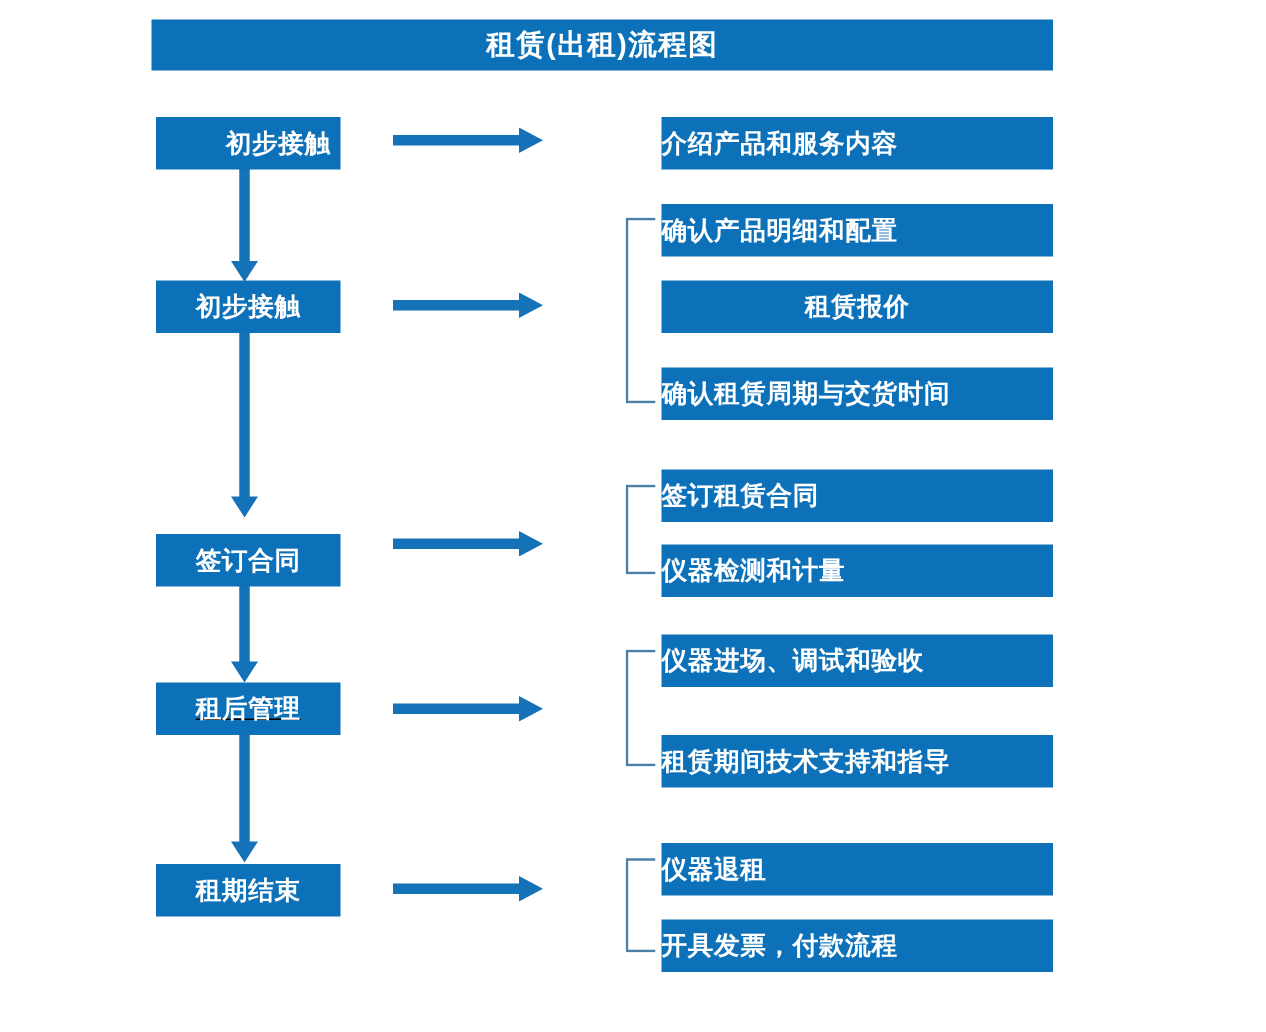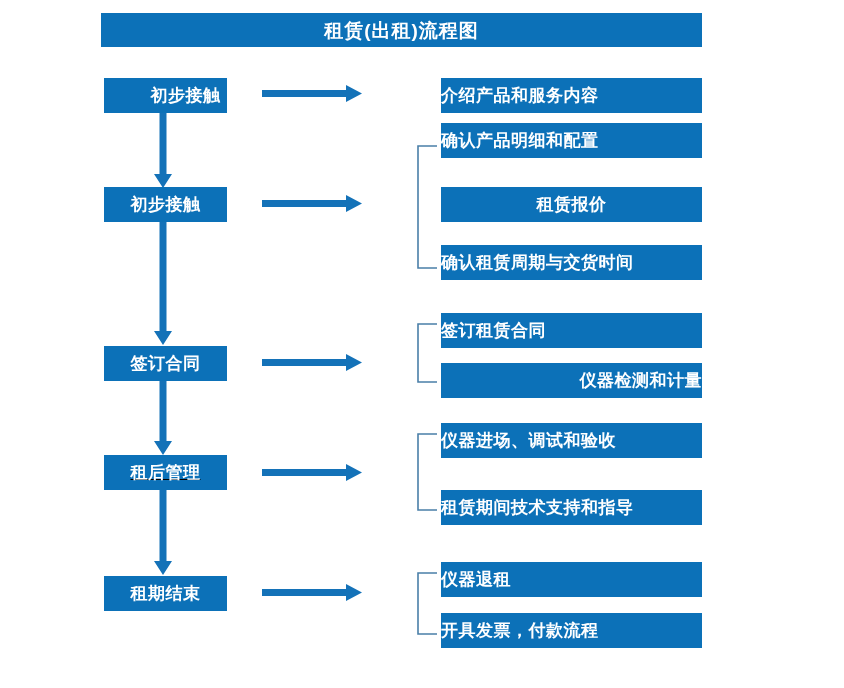--- a/index.html
+++ b/index.html
@@ -171,50 +171,50 @@
   </div>
 
   <div class="node stage" style="left:104px; top:78px;padding-left:40px;">
     <span class="node-text">初步接触</span>
   </div>
 
   <div class="node stage" style="left:104px; top:187px;">
     <span class="node-text">初步接触</span>
   </div>
 
-  <div class="node stage" style="left:104px; top:346px;">
+  <div class="node stage" style="left:104px; top:356px;">
     <span class="node-text">签订合同</span>
   </div>
 
   <div class="node stage" style="left:104px; top:455px;text-decoration:underline;">
     <span class="node-text">租后管理</span>
   </div>
 
   <div class="node stage" style="left:104px; top:576px;">
     <span class="node-text">租期结束</span>
   </div>
 
   <div class="node detail" style="left:441px; top:78px;">
     <span class="node-text">介绍产品和服务内容</span>
   </div>
 
-  <div class="node detail" style="left:441px; top:123px;font-family:Liberation Serif, serif;">
+  <div class="node detail" style="left:441px; top:136px;font-family:Liberation Serif, serif;">
     <span class="node-text">确认产品明细和配置</span>
   </div>
   <div class="node detail" style="left:441px; top:187px;justify-content:center;">
     <span class="node-text">租赁报价</span>
   </div>
   <div class="node detail" style="left:441px; top:245px;">
     <span class="node-text">确认租赁周期与交货时间</span>
   </div>
 
   <div class="node detail" style="left:441px; top:313px;">
     <span class="node-text">签订租赁合同</span>
   </div>
-  <div class="node detail" style="left:441px; top:363px;justify-content:flex-end;">
+  <div class="node detail" style="left:441px; top:363px;">
     <span class="node-text">仪器检测和计量</span>
   </div>
 
   <div class="node detail" style="left:441px; top:423px;">
     <span class="node-text">仪器进场、调试和验收</span>
   </div>
   <div class="node detail" style="left:441px; top:490px;">
     <span class="node-text">租赁期间技术支持和指导</span>
   </div>
 

